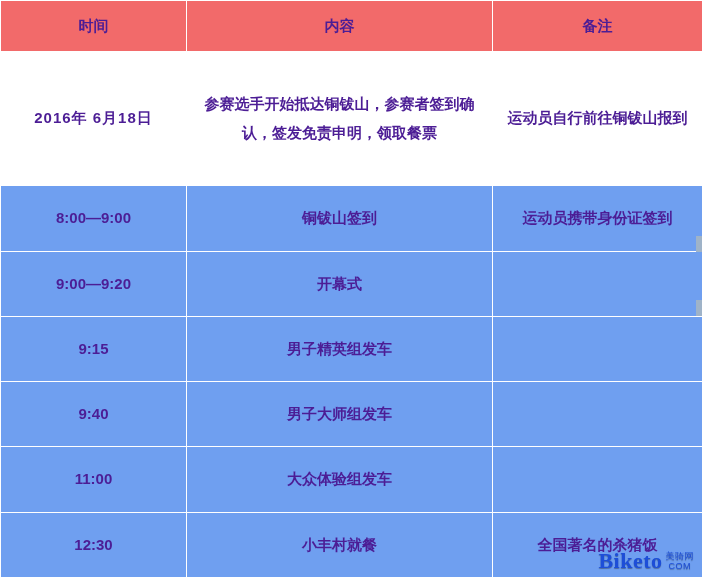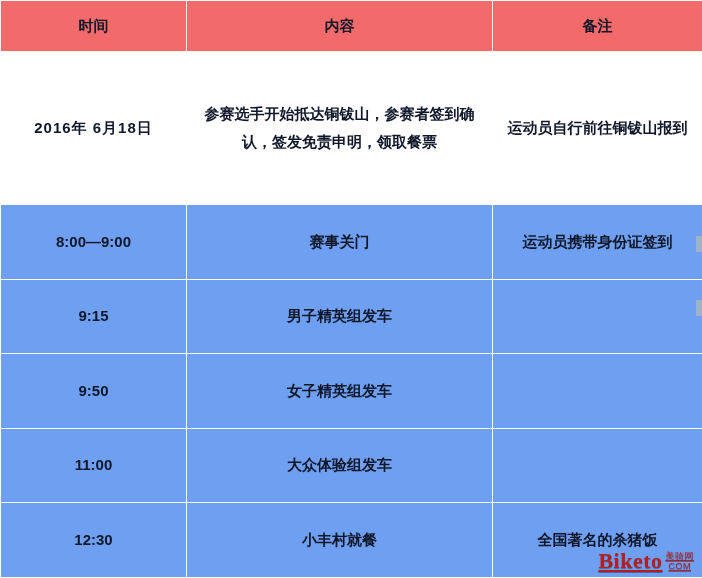--- a/index.html
+++ b/index.html
@@ -18,21 +18,21 @@
     border-collapse: collapse;
     table-layout: fixed;
     width: 702px;
     height: 578px;
   }
   #schedule-table td, #schedule-table th {
     border: 1px solid #ffffff;
     text-align: center;
     vertical-align: middle;
     font-size: 15px;
-    color: #0f172a;
+    color: #4c1d95;
     padding: 4px 6px;
     line-height: 1.9;
     font-weight: bold;
   }
   .col-time { width: 186px; }
   .col-content { width: 306px; }
   .col-remark { width: 210px; }
 
   thead th {
     background: #f26a6a;
@@ -83,27 +83,26 @@
   .edge-mark.top { top: 236px; height: 16px; }
   .edge-mark.bottom { top: 300px; height: 16px; }
 
   .watermark {
     position: absolute;
     right: 8px;
     bottom: 4px;
     font-family: "Liberation Serif", "DejaVu Serif", serif;
     font-size: 22px;
     font-weight: bold;
-    color: #b91c1c;
+    color: #1d4ed8;
     letter-spacing: 0.5px;
     text-shadow: 0 1px 1px rgba(0,0,0,0.35);
     display: flex;
     align-items: flex-end;
     gap: 3px;
-    text-decoration: underline;
   }
   .watermark .wm-sub {
     font-family: "Liberation Sans", sans-serif;
     font-size: 9px;
     font-weight: normal;
     line-height: 1.1;
     text-align: center;
     padding-bottom: 2px;
     margin-top: 46px;
   }
@@ -126,31 +125,36 @@
   </thead>
   <tbody>
     <tr class="row-date">
       <td class="cell-date">2016年  6月18日</td>
       <td class="cell-content">参赛选手开始抵达铜钹山，参赛者签到确认，签发免责申明，领取餐票</td>
       <td class="cell-remark">运动员自行前往铜钹山报到</td>
     </tr>
 
     <tr class="row-item">
       <td>8:00—9:00</td>
-      <td>赛事关门</td>
+      <td>铜钹山签到</td>
       <td>运动员携带身份证签到</td>
+    </tr>
+    <tr class="row-item">
+      <td>9:00—9:20</td>
+      <td>开幕式</td>
+      <td class="cell-blank"></td>
     </tr>
     <tr class="row-item">
       <td>9:15</td>
       <td>男子精英组发车</td>
       <td class="cell-blank"></td>
     </tr>
     <tr class="row-item">
-      <td>9:50</td>
-      <td>女子精英组发车</td>
+      <td>9:40</td>
+      <td>男子大师组发车</td>
       <td class="cell-blank"></td>
     </tr>
     <tr class="row-item">
       <td>11:00</td>
       <td>大众体验组发车</td>
       <td class="cell-blank"></td>
     </tr>
     <tr class="row-item">
       <td>12:30</td>
       <td>小丰村就餐</td>

